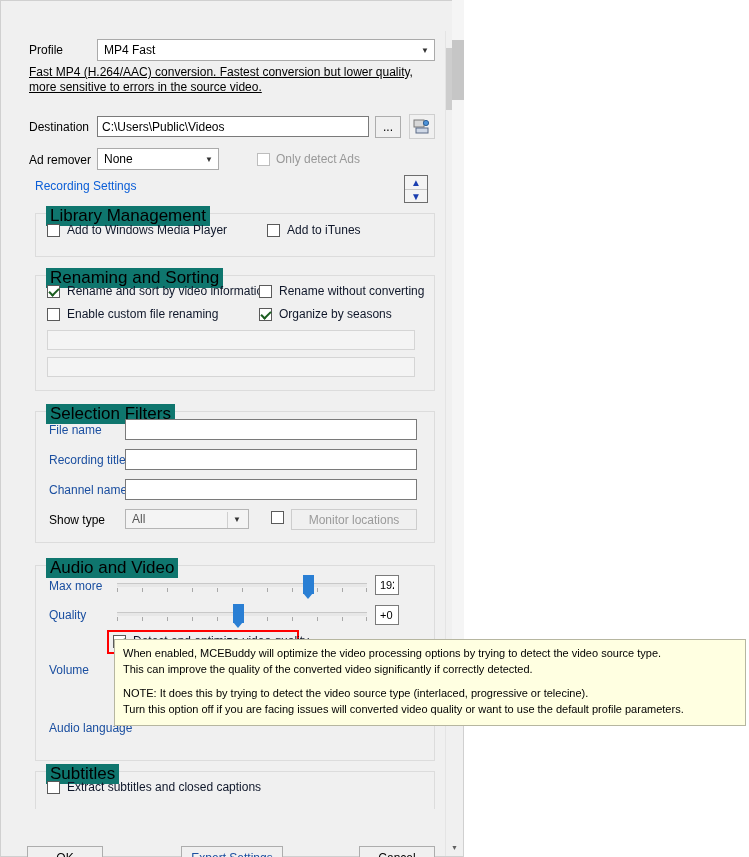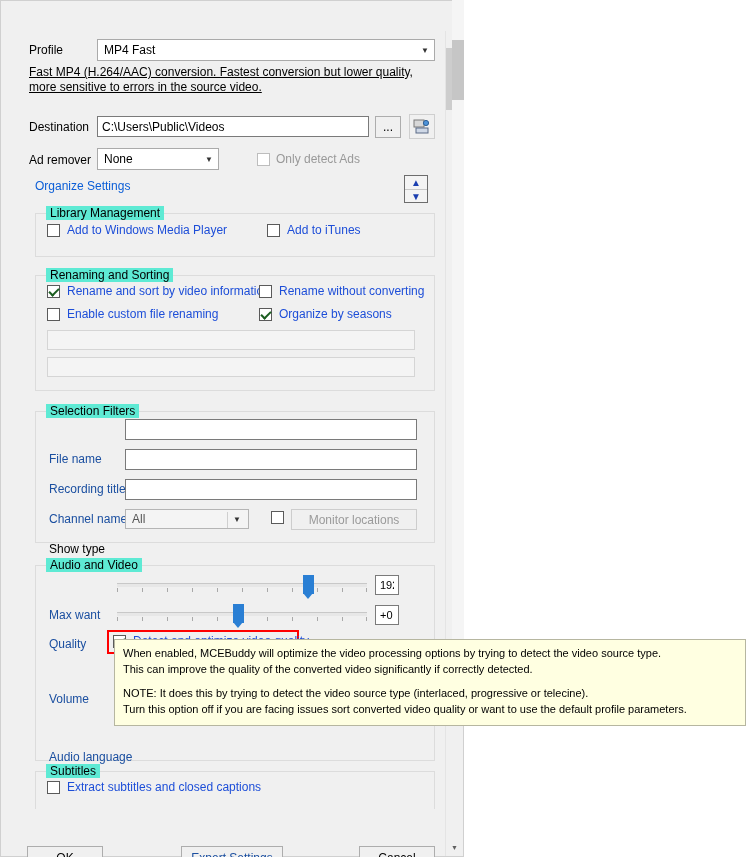--- a/index.html
+++ b/index.html
@@ -42,33 +42,33 @@
   #onlyads{position:absolute;left:256px;top:135px;display:flex;align-items:flex-end;gap:6px;color:#999;}
 
   
   #adv-link{position:absolute;left:34px;top:162px;color:#0b5ed7;font-size:12px;}
   #spinner{position:absolute;left:403px;top:158px;width:24px;height:28px;border:1px solid #6d6d6d;background:#f4f4f4;box-sizing:border-box;}
   #spinner .half{height:13px;display:flex;align-items:center;justify-content:center;color:#1b3fb0;font-size:10px;}
   #spinner .half.top{border-bottom:1px solid #c8c8c8;}
 
   
   .group{position:absolute;border:1px solid #dcdcdc;background:transparent;box-sizing:border-box;}
-  .group > .cap{position:absolute;top:-8px;left:10px;background:#5eead4;padding:0 4px;font-size:12px;color:#000;}
+  .group > .cap{position:absolute;top:-8px;left:10px;background:#0f766e;padding:0 4px;font-size:17px;color:#000;}
 
   
   .cb{position:absolute;display:flex;align-items:center;gap:7px;font-size:12px;}
   .box{width:13px;height:13px;border:1px solid #5a5a5a;background:#fff;box-sizing:border-box;position:relative;flex:0 0 auto;}
   .box.checked:after{content:"";position:absolute;left:3px;top:0px;width:4px;height:8px;border:solid #1b5e20;border-width:0 2px 2px 0;transform:rotate(45deg);}
-  .blue{color:#1d4ed8;}
+  .blue{color:#0f172a;}
 
   .tbox{position:absolute;border:1px solid #d5d5d5;background:#f4f4f4;box-sizing:border-box;}
   .tin{position:absolute;border:1px solid #7a7a7a;background:#fff;box-sizing:border-box;}
 
   
-  .flab{position:absolute;font-size:12px;color:#1b4fa0;margin-top:29px;}
+  .flab{position:absolute;font-size:12px;color:#1b4fa0;}
 
   
   #showtype-combo{position:absolute;left:124px;top:492px;width:124px;height:20px;background:#f4f4f4;border:1px solid #b5b5b5;box-sizing:border-box;}
   #showtype-combo .val{position:absolute;left:6px;top:2px;font-size:12px;color:#555;}
   #showtype-sep{position:absolute;right:20px;top:2px;width:1px;height:16px;background:#cfcfcf;}
   #showtype-combo .arrow{position:absolute;right:4px;top:0;width:14px;height:18px;display:flex;align-items:center;justify-content:center;font-size:8px;color:#333;}
   #monitor-btn{position:absolute;left:290px;top:492px;width:126px;height:21px;background:#f0f0f0;border:1px solid #cdcdcd;box-sizing:border-box;color:#9a9a9a;font-size:12px;display:flex;align-items:center;justify-content:center;}
   #monitor-cb{position:absolute;left:270px;top:494px;}
 
   
@@ -137,21 +137,21 @@
         <div class="row lbl" id="ad-label">Ad remover</div>
         <div id="ad-combo">
           <span class="val">None</span>
           <span class="arrow">▼</span>
         </div>
         <div id="onlyads">
           <span class="box" style="border-color:#bdbdbd;"></span>
           <span>Only detect Ads</span>
         </div>
 
-        <div id="adv-link">Organize Settings</div>
+        <div id="adv-link">Recording Settings</div>
         <div id="spinner">
           <div class="half top">▲</div>
           <div class="half">▼</div>
         </div>
 
         <div class="group" style="left:34px;top:196px;width:400px;height:44px;">
           <span class="cap">Library Management</span>
         </div>
         <div class="cb" style="left:46px;top:206px;">
           <span class="box"></span>
@@ -200,21 +200,21 @@
           <span class="arrow">▼</span>
         </div>
         <div class="cb" id="monitor-cb">
           <span class="box"></span>
         </div>
         <div id="monitor-btn">Monitor locations</div>
 
         <div class="group" style="left:34px;top:548px;width:400px;height:196px;">
           <span class="cap">Audio and Video</span>
         </div>
-        <div class="flab" style="left:48px;top:562px;color:#1b4fa0;">Max want</div>
+        <div class="flab" style="left:48px;top:562px;color:#1b4fa0;">Max more</div>
         <div class="slider" style="left:116px;top:558px;width:250px;">
           <div class="track"></div>
           <div class="ticks">
             <i style="left:0"></i>
               <i style="left:25px"></i>
               <i style="left:50px"></i>
               <i style="left:75px"></i>
               <i style="left:100px"></i>
             <i style="left:125px"></i>
               <i style="left:150px"></i>
@@ -283,14 +283,14 @@
 
 <div id="outer-right"></div>
 <div id="outer-scroll"></div>
 <div id="outer-thumb"></div>
 
 <div id="tooltip">
   <div>When enabled, MCEBuddy will optimize the video processing options by trying to detect the video source type.</div>
   <div>This can improve the quality of the converted video significantly if correctly detected.</div>
   <div class="sp"></div>
   <div>NOTE: It does this by trying to detect the video source type (interlaced, progressive or telecine).</div>
-  <div>Turn this option off if you are facing issues sort converted video quality or want to use the default profile parameters.</div>
+  <div>Turn this option off if you are facing issues will converted video quality or want to use the default profile parameters.</div>
 </div>
 
 </body></html>

